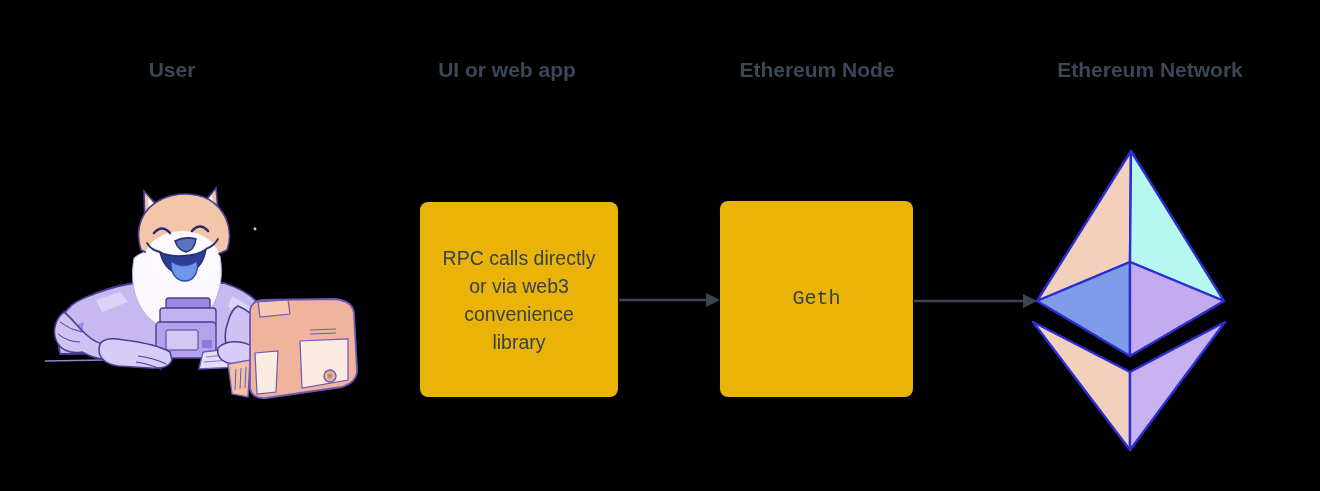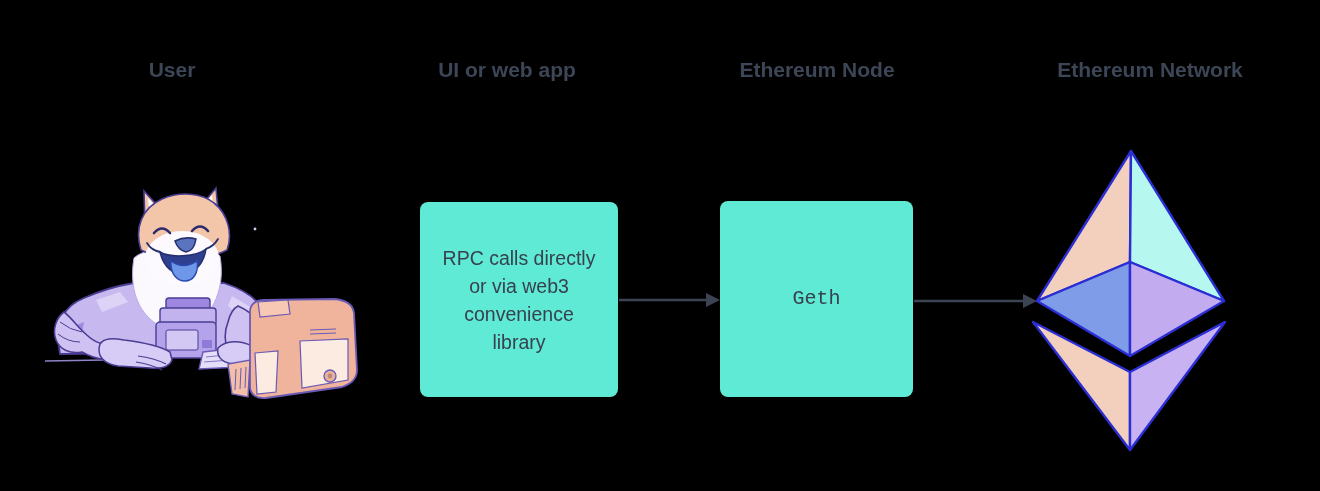--- a/index.html
+++ b/index.html
@@ -20,21 +20,21 @@
     color: #3d4656;
     white-space: nowrap;
   }
   #header-user    { left: 172px; }
   #header-ui      { left: 507px; }
   #header-node    { left: 817px; }
   #header-network { left: 1150px; }
 
   .diagram-box {
     position: absolute;
-    background: #5eead4;
+    background: #eab308;
     border-radius: 8px;
     display: flex;
     align-items: center;
     justify-content: center;
     text-align: center;
     color: #37414f;
     font-size: 19.5px;
     line-height: 28px;
     white-space: pre-line;
   }

